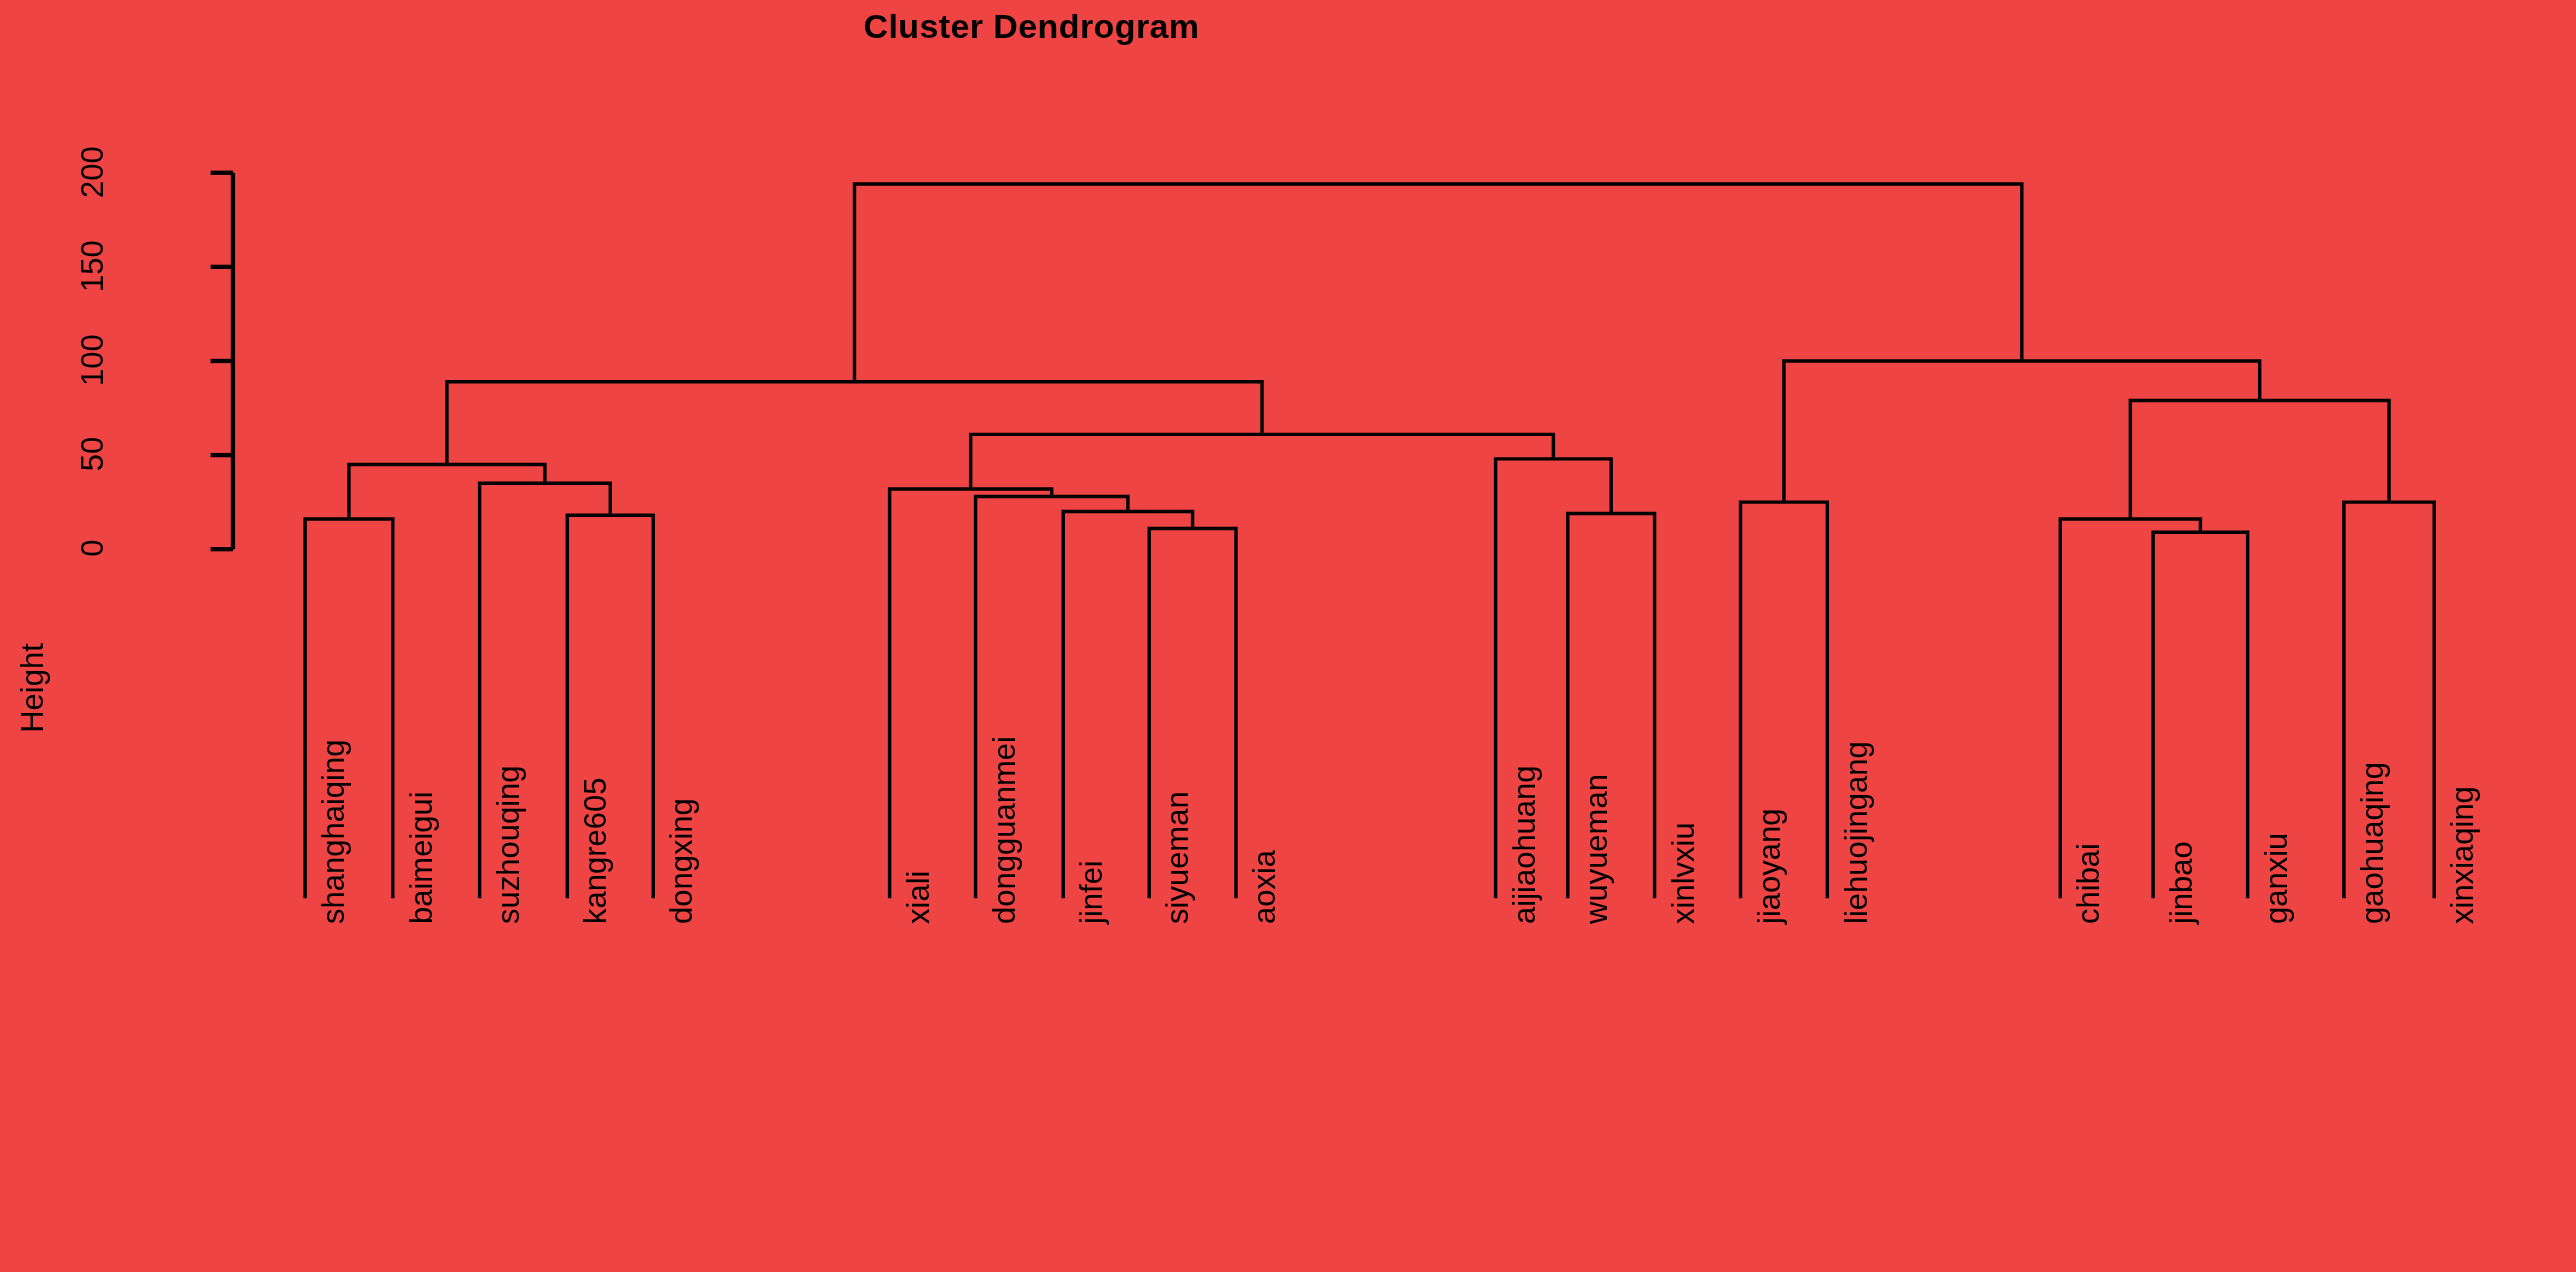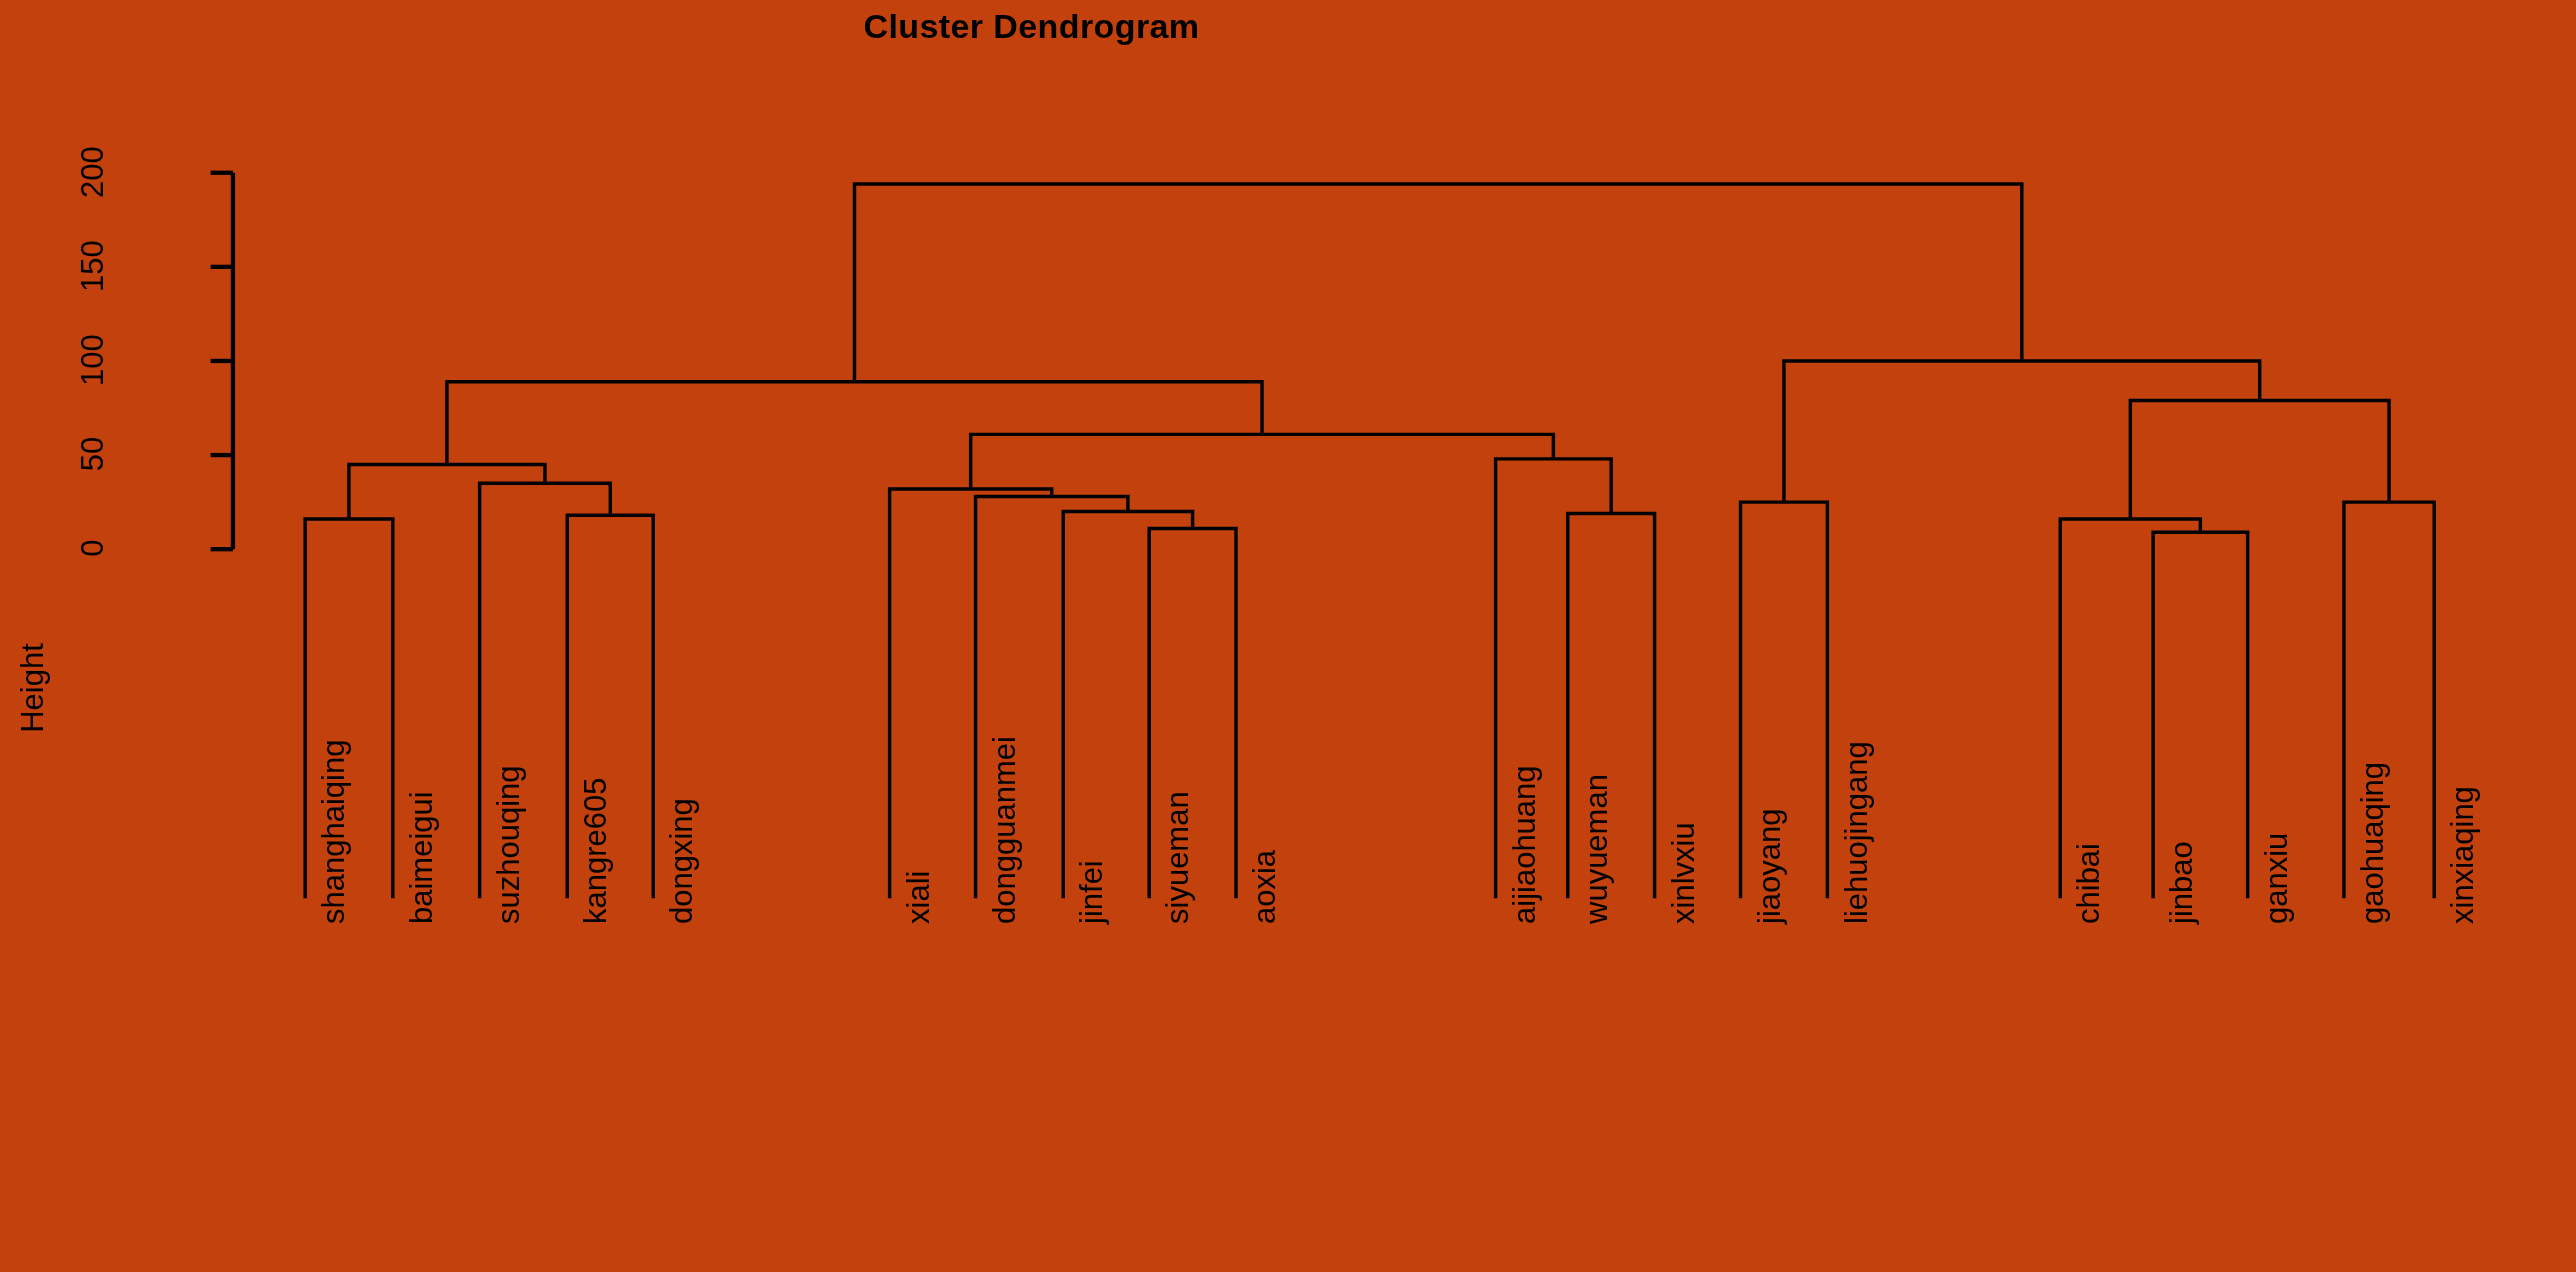--- a/index.html
+++ b/index.html
@@ -1,17 +1,17 @@
 <!DOCTYPE html>
 <html style="font-size:13.8px"><head>
 <meta charset="utf-8">
 <style>
   html,body{margin:0;padding:0;background:#ffffff;}
   body{width:2576px;height:1272px;font-family:"Liberation Sans",sans-serif;color:#000;overflow:hidden;}
-  #root{position:relative;width:2576px;height:1272px;background:#c2410c;}
+  #root{position:relative;width:2576px;height:1272px;background:#ef4444;}
   #chart-title{
     position:absolute;left:0;top:6.9px;width:2063px;text-align:center;
     font-size:34px;font-weight:bold;letter-spacing:0.4px;
   }
   #y-axis-label{
     position:absolute;left:-79px;top:670px;width:223px;text-align:center;
     font-size:31px;transform:rotate(-90deg);transform-origin:center center;
   }
   .ytick-label{
     position:absolute;font-size:31px;white-space:nowrap;

